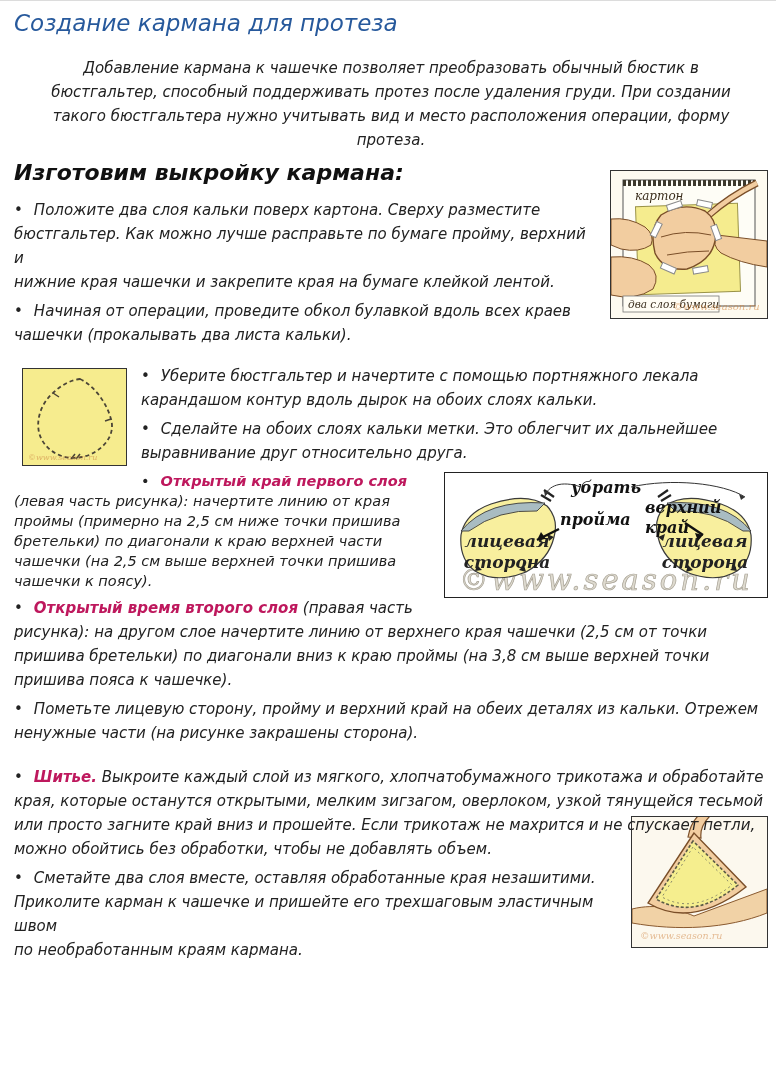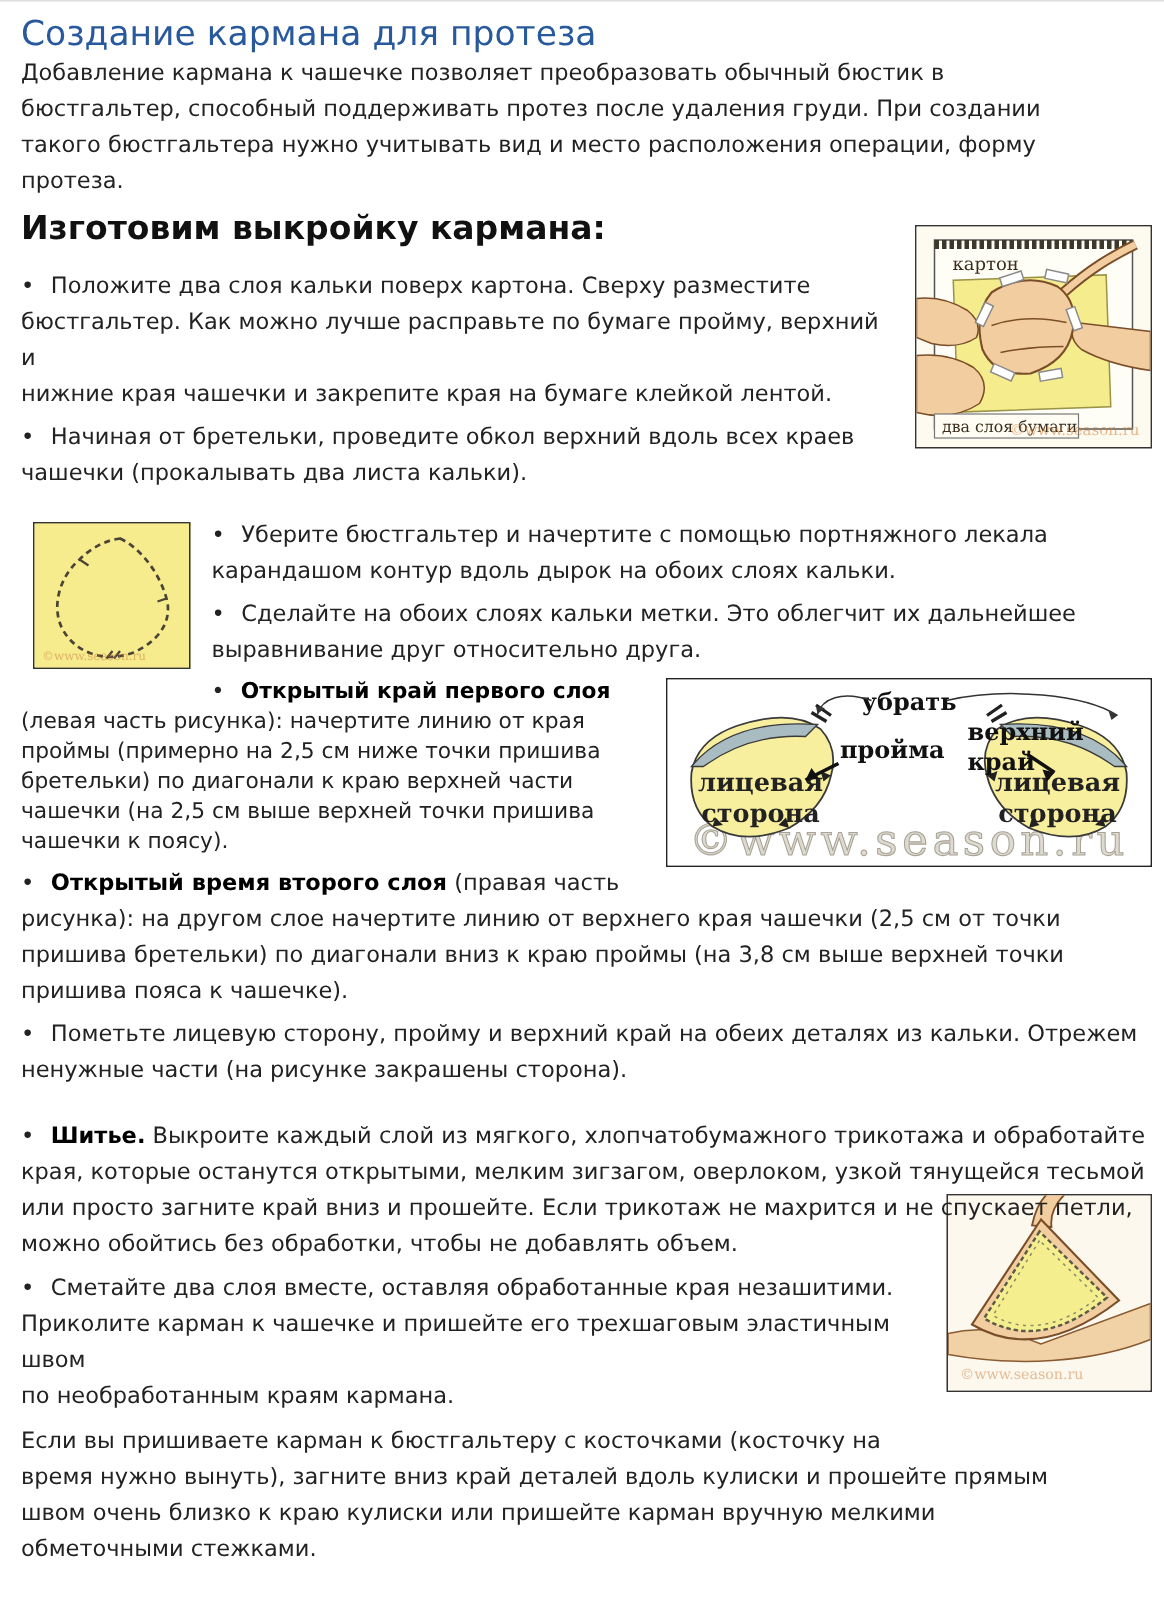--- a/index.html
+++ b/index.html
@@ -1,29 +1,29 @@
 <!DOCTYPE html>
 <html lang="ru"><head>
 <meta charset="utf-8">
 <style>
   html,body{margin:0;padding:0;background:#fff;}
   body{width:776px;height:1072px;overflow:hidden;
        font-family:"DejaVu Sans","Liberation Sans",sans-serif;color:#222;}
-  .page{border-top:1px solid #dcdcdc;padding:7px 8px 0 14px;box-sizing:border-box;width:776px;}
+  .page{border-top:1px solid #dcdcdc;padding:7px 8px 0 14px;box-sizing:border-box;width:776px;font-style:italic;}
   h1{font-size:23px;font-weight:normal;color:#27599c;margin:2px 0 0 0;line-height:26px;}
   .body,li{font-size:15px;line-height:24px;white-space:pre-line;color:#222;}
   p{margin:0;}
-  .intro{}
+  .intro{margin-top:20px;text-align:center;}
   h2{font-size:22px;font-weight:bold;color:#111;margin:10px 0 0 0;line-height:22px;}
   ul{list-style:none;margin:0;padding:0;}
   ul.first{margin-top:14px;}
   li{margin:0 0 5px 0;}
   li::before{content:"•";margin-right:11px;}
   li.tight{font-size:14.5px;line-height:20px;margin-top:6px;}
-  b{color:#000000;}
+  b{color:#be185d;}
   .secB{margin-top:12px;}
   .shitye{clear:none;margin-top:20px;}
   .smet{margin-top:0;}
   .wire{margin-top:6px;}
   .clear{clear:both;height:0;}
   
   svg{display:block;}
   .figR1{float:right;margin:8px 0 8px 12px;border:1px solid #333;background:#fdfaf0;}
   .figL2{float:left;margin:4px 14px 14px 8px;border:1px solid #333;background:#f6ec8e;}
   .figR3{float:right;margin:2px 0 8px 12px;border:1px solid #222;background:#fff;}
@@ -78,21 +78,21 @@
       <text class="serif" x="17" y="137" font-size="10.5" fill="#3a2d1c">два слоя бумаги</text>
       <text class="serif" x="62" y="139" font-size="10" fill="rgba(210,125,50,0.55)">©www.season.ru</text>
     </svg>
 
     <h2>Изготовим выкройку кармана:</h2>
 
     <ul class="first">
       <li><span>Положите два слоя кальки поверх картона. Сверху разместите
 бюстгальтер. Как можно лучше расправьте по бумаге пройму, верхний и
 нижние края чашечки и закрепите края на бумаге клейкой лентой.</span></li>
-      <li><span>Начиная от бретельки, проведите обкол верхний вдоль всех краев
+      <li><span>Начиная от операции, проведите обкол булавкой вдоль всех краев
 чашечки (прокалывать два листа кальки).</span></li>
     </ul>
   </div>
   <div class="clear"></div>
 
   <div class="secB">
 
     <svg class="figL2" width="103" height="96" viewBox="0 0 103 96">
       <rect x="0" y="0" width="103" height="96" fill="#f6ec8e"></rect>
       <path d="M57,10 C70,16 83,32 88,50 C92,64 84,78 66,86 C48,93 28,87 19,71 C11,57 16,36 30,24 C38,16 48,11 57,10 Z" fill="none" stroke="#4a4436" stroke-width="1.8" stroke-dasharray="4,3"></path>
@@ -182,20 +182,16 @@
       <path d="M61,30 L30,80 Q62,98 100,68 Z" fill="none" stroke="#8a8a6a" stroke-width="1" stroke-dasharray="2,3"></path>
       <text class="serif" x="8" y="122" font-size="9.5" fill="rgba(205,125,55,0.5)">©www.season.ru</text>
     </svg>
 
     <ul class="smet">
       <li><span>Сметайте два слоя вместе, оставляя обработанные края незашитими.
 Приколите карман к чашечке и пришейте его трехшаговым эластичным швом
 по необработанным краям кармана.</span></li>
     </ul>
 
-    <p class="body wire">Если вы пришиваете карман к бюстгальтеру с косточками (косточку на
-время нужно вынуть), загните вниз край деталей вдоль кулиски и прошейте прямым
-швом очень близко к краю кулиски или пришейте карман вручную мелкими
-обметочными стежками.</p>
   </div>
   <div class="clear"></div>
 
 </div>
 
 </body></html>

